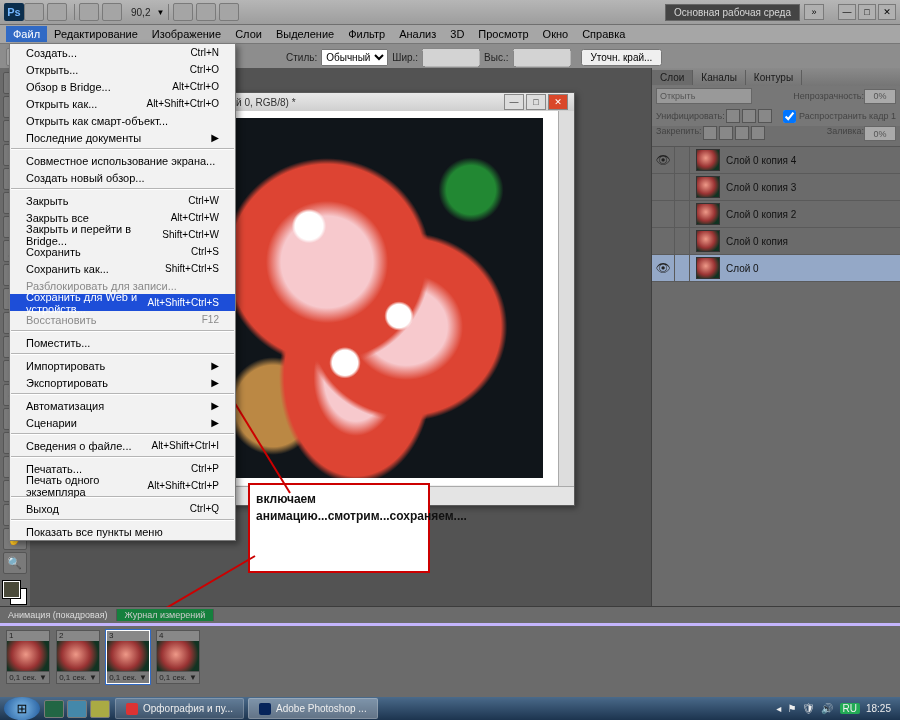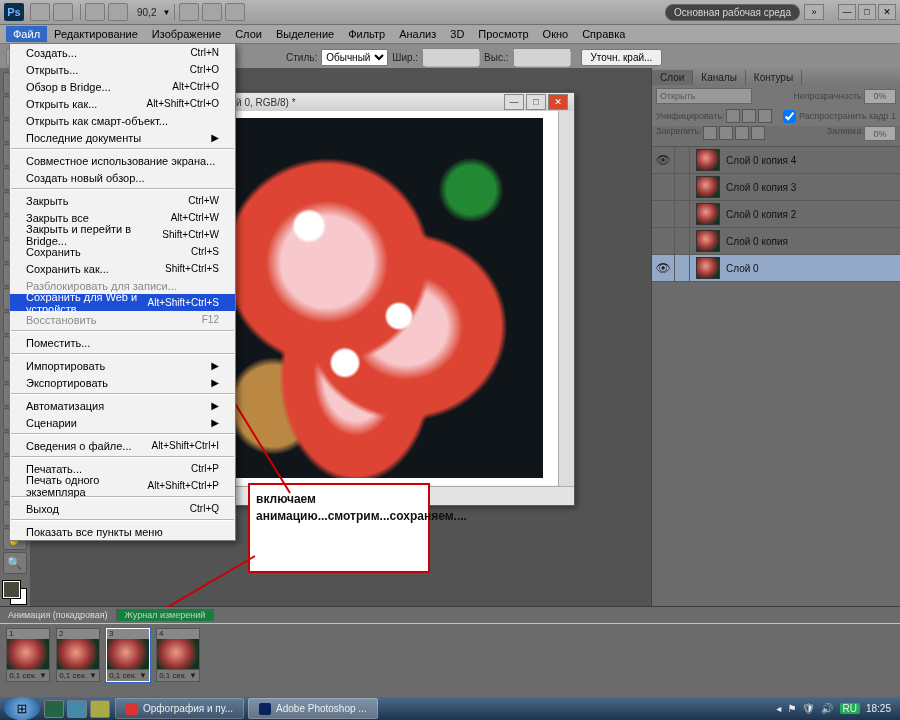--- a/index.html
+++ b/index.html
@@ -1,22 +1,22 @@
 <!DOCTYPE html>
 <html><head>
 <meta charset="utf-8">
 <style>
   html,body{margin:0;padding:0;width:900px;height:720px;overflow:hidden;font-family:Tahoma,Arial,sans-serif;font-size:11px;background:#535353;color:#000;}
   .topbar{height:24px;background:linear-gradient(#b6b6b6,#9d9d9d);display:flex;align-items:center;padding:0 4px;border-bottom:1px solid #6f6f6f;}
-  .ps-logo{width:20px;height:18px;background:#0b2e4d;color:#74b7ff;display:flex;align-items:center;justify-content:center;font-weight:bold;font-size:11px;border-radius:2px;margin-right:6px;}
+  .ps-logo{width:20px;height:18px;background:#0b2e4d;color:#74b7ff;display:flex;align-items:center;justify-content:center;font-weight:bold;font-size:11px;border-radius:2px;margin-right:0;}
   .top-icon{width:18px;height:16px;background:#a5a5a5;border:1px solid #7a7a7a;margin-right:3px;border-radius:2px;}
   .top-sep{width:1px;height:16px;background:#7a7a7a;margin:0 4px;}
   .zoom-top{font-size:10px;color:#222;margin:0 6px;}
   .top-right{margin-left:auto;display:flex;align-items:center;}
-  .ws-btn{background:#444;color:#d8d8d8;border:1px solid #666;padding:2px 8px;font-size:10px;border-radius:8px;}
+  .ws-btn{background:#444;color:#d8d8d8;border:1px solid #666;padding:2px 8px;font-size:10px;border-radius:0;}
   .top-win-btns{display:flex;margin-left:8px;}
   .top-win-btns span{width:16px;height:14px;border:1px solid #7a7a7a;margin-left:2px;background:#b0b0b0;display:flex;align-items:center;justify-content:center;font-size:9px;}
   .chev{width:18px;height:14px;border:1px solid #7a7a7a;background:#b0b0b0;margin:0 4px;display:flex;align-items:center;justify-content:center;font-size:9px;}
 
   .menubar{height:18px;background:#a6a6a6;display:flex;align-items:center;padding:0 6px;border-bottom:1px solid #777;font-size:11px;}
   .menubar span{padding:2px 7px;cursor:default;}
   .menubar span.open{background:#316ac5;color:#fff;}
 
   .optbar{height:26px;background:#8d8d8d;border-bottom:1px solid #6a6a6a;display:flex;align-items:center;padding:0 6px;font-size:10px;color:#222;}
   .optbar .lbl{margin:0 4px;}
@@ -66,21 +66,21 @@
   .file-menu{position:absolute;left:9px;top:43px;width:225px;background:#f2f2f2;border:1px solid #7a7a7a;box-shadow:3px 3px 6px rgba(0,0,0,0.4);z-index:100;}
   .menu-item{height:17px;display:flex;align-items:center;padding:0 16px;font-size:11px;color:#000;}
   .menu-item.disabled{color:#8a8a8a;}
   .menu-item.hl{background:#1d4ed8;color:#fff;}
   .menu-item .sc{margin-left:auto;font-size:10px;}
   .menu-sep{height:1px;background:#b5b5b5;margin:2px 1px;border-bottom:1px solid #fff;}
 
   .note{position:absolute;left:248px;top:415px;width:166px;height:74px;background:#fff;border:2px solid #c00;padding:6px;font-size:12px;font-weight:bold;color:#111;z-index:50;line-height:1.4;}
 
   .anim-panel{position:absolute;left:0;right:0;bottom:23px;height:90px;background:#6b6b6b;border-top:1px solid #3c3c3c;}
-  .anim-tabs{height:16px;background:#6b6b6b;display:flex;align-items:center;font-size:9px;border-bottom:1px solid #c4b5fd;}
+  .anim-tabs{height:16px;background:#6b6b6b;display:flex;align-items:center;font-size:9px;border-bottom:3px solid #c4b5fd;}
   .anim-tabs span{padding:1px 8px;background:#15803d;border-right:1px solid #555;color:#ccc;}
   .anim-tabs span.active{background:#6b6b6b;color:#ddd;}
   .frames-row{height:58px;display:flex;align-items:center;padding:2px 6px;}
   .frame{width:42px;height:52px;background:#7a7a7a;border:1px solid #555;margin-right:6px;display:flex;flex-direction:column;font-size:8px;color:#222;}
   .frame.sel{border:1px solid #fff;box-shadow:0 0 0 1px #316ac5;}
   .frame .num{height:10px;padding:0 2px;background:#888;}
   .frame .th{flex:1;background:radial-gradient(circle at 45% 45%, #e98, #933 50%, #132 80%);}
   .anim-ctrl{height:16px;background:#7a7a7a;display:flex;align-items:center;font-size:9px;padding:0 4px;border-top:1px solid #555;color:#ccc;margin-top:40px;}
   .abtn{width:16px;height:12px;background:#888;border:1px solid #555;margin:0 1px;display:flex;align-items:center;justify-content:center;font-size:8px;}
   .frame-delay{font-size:8px;text-align:center;padding:1px 0;border-top:1px solid #555;color:#222;}

